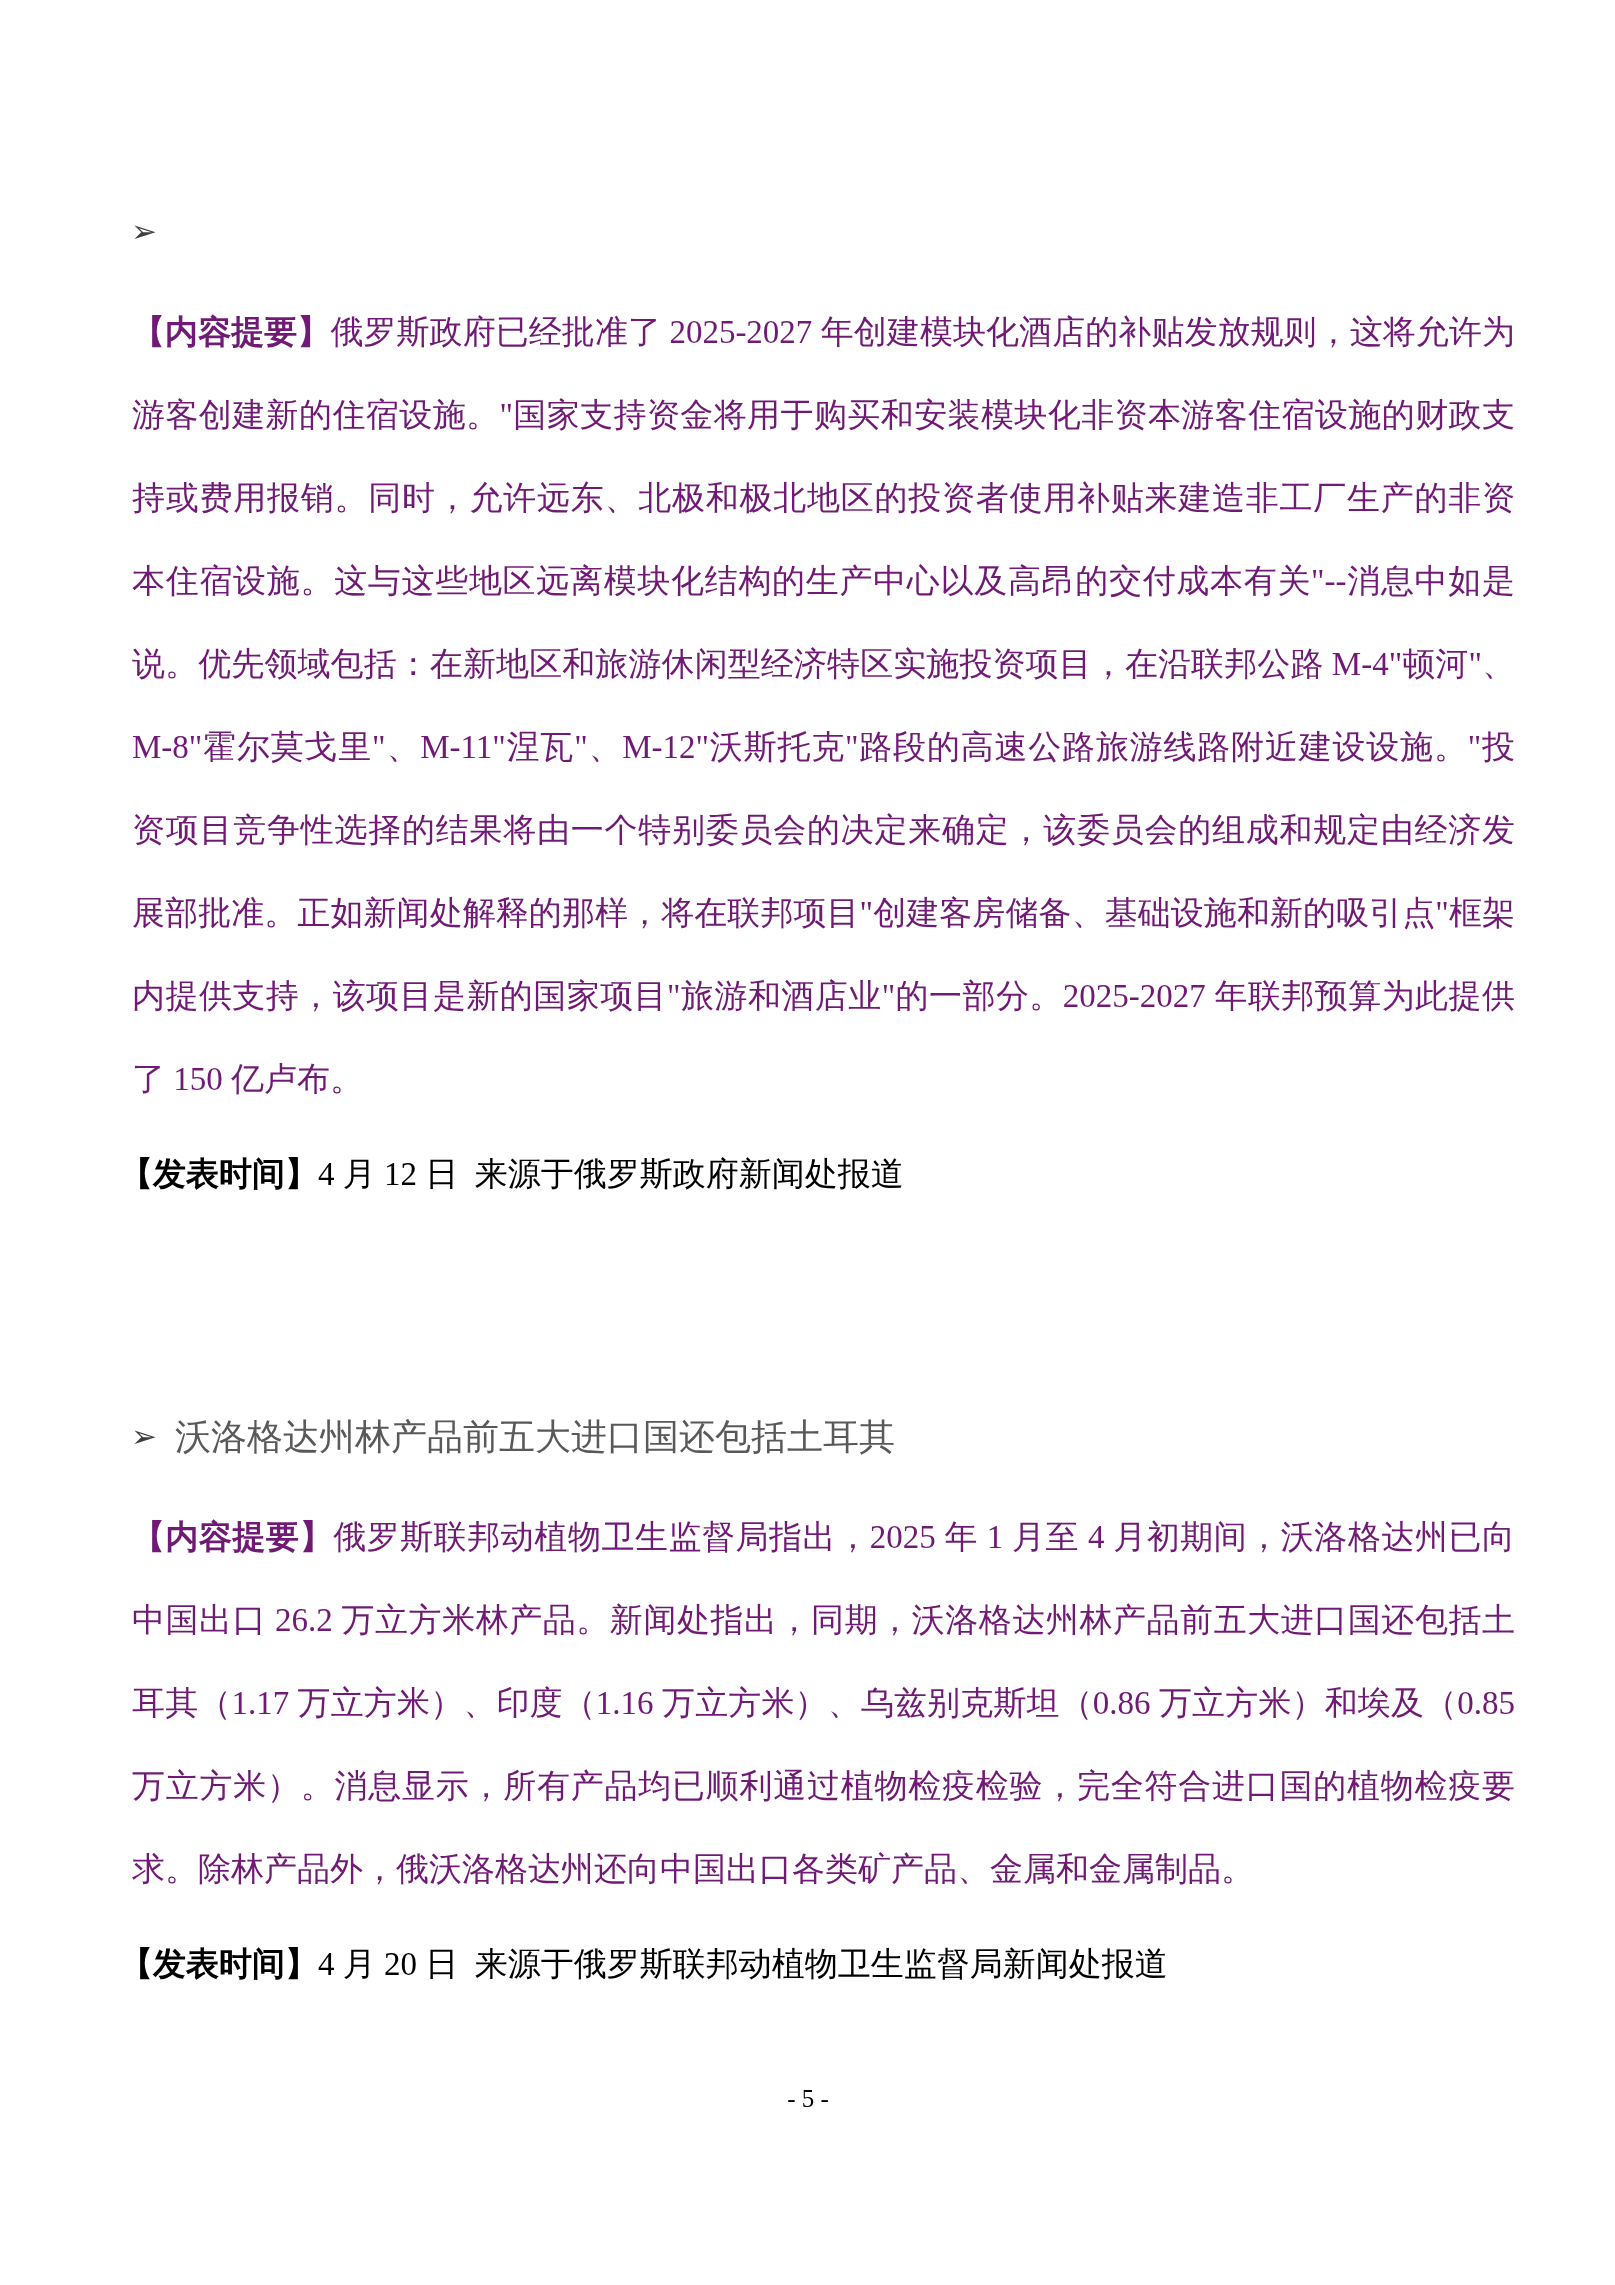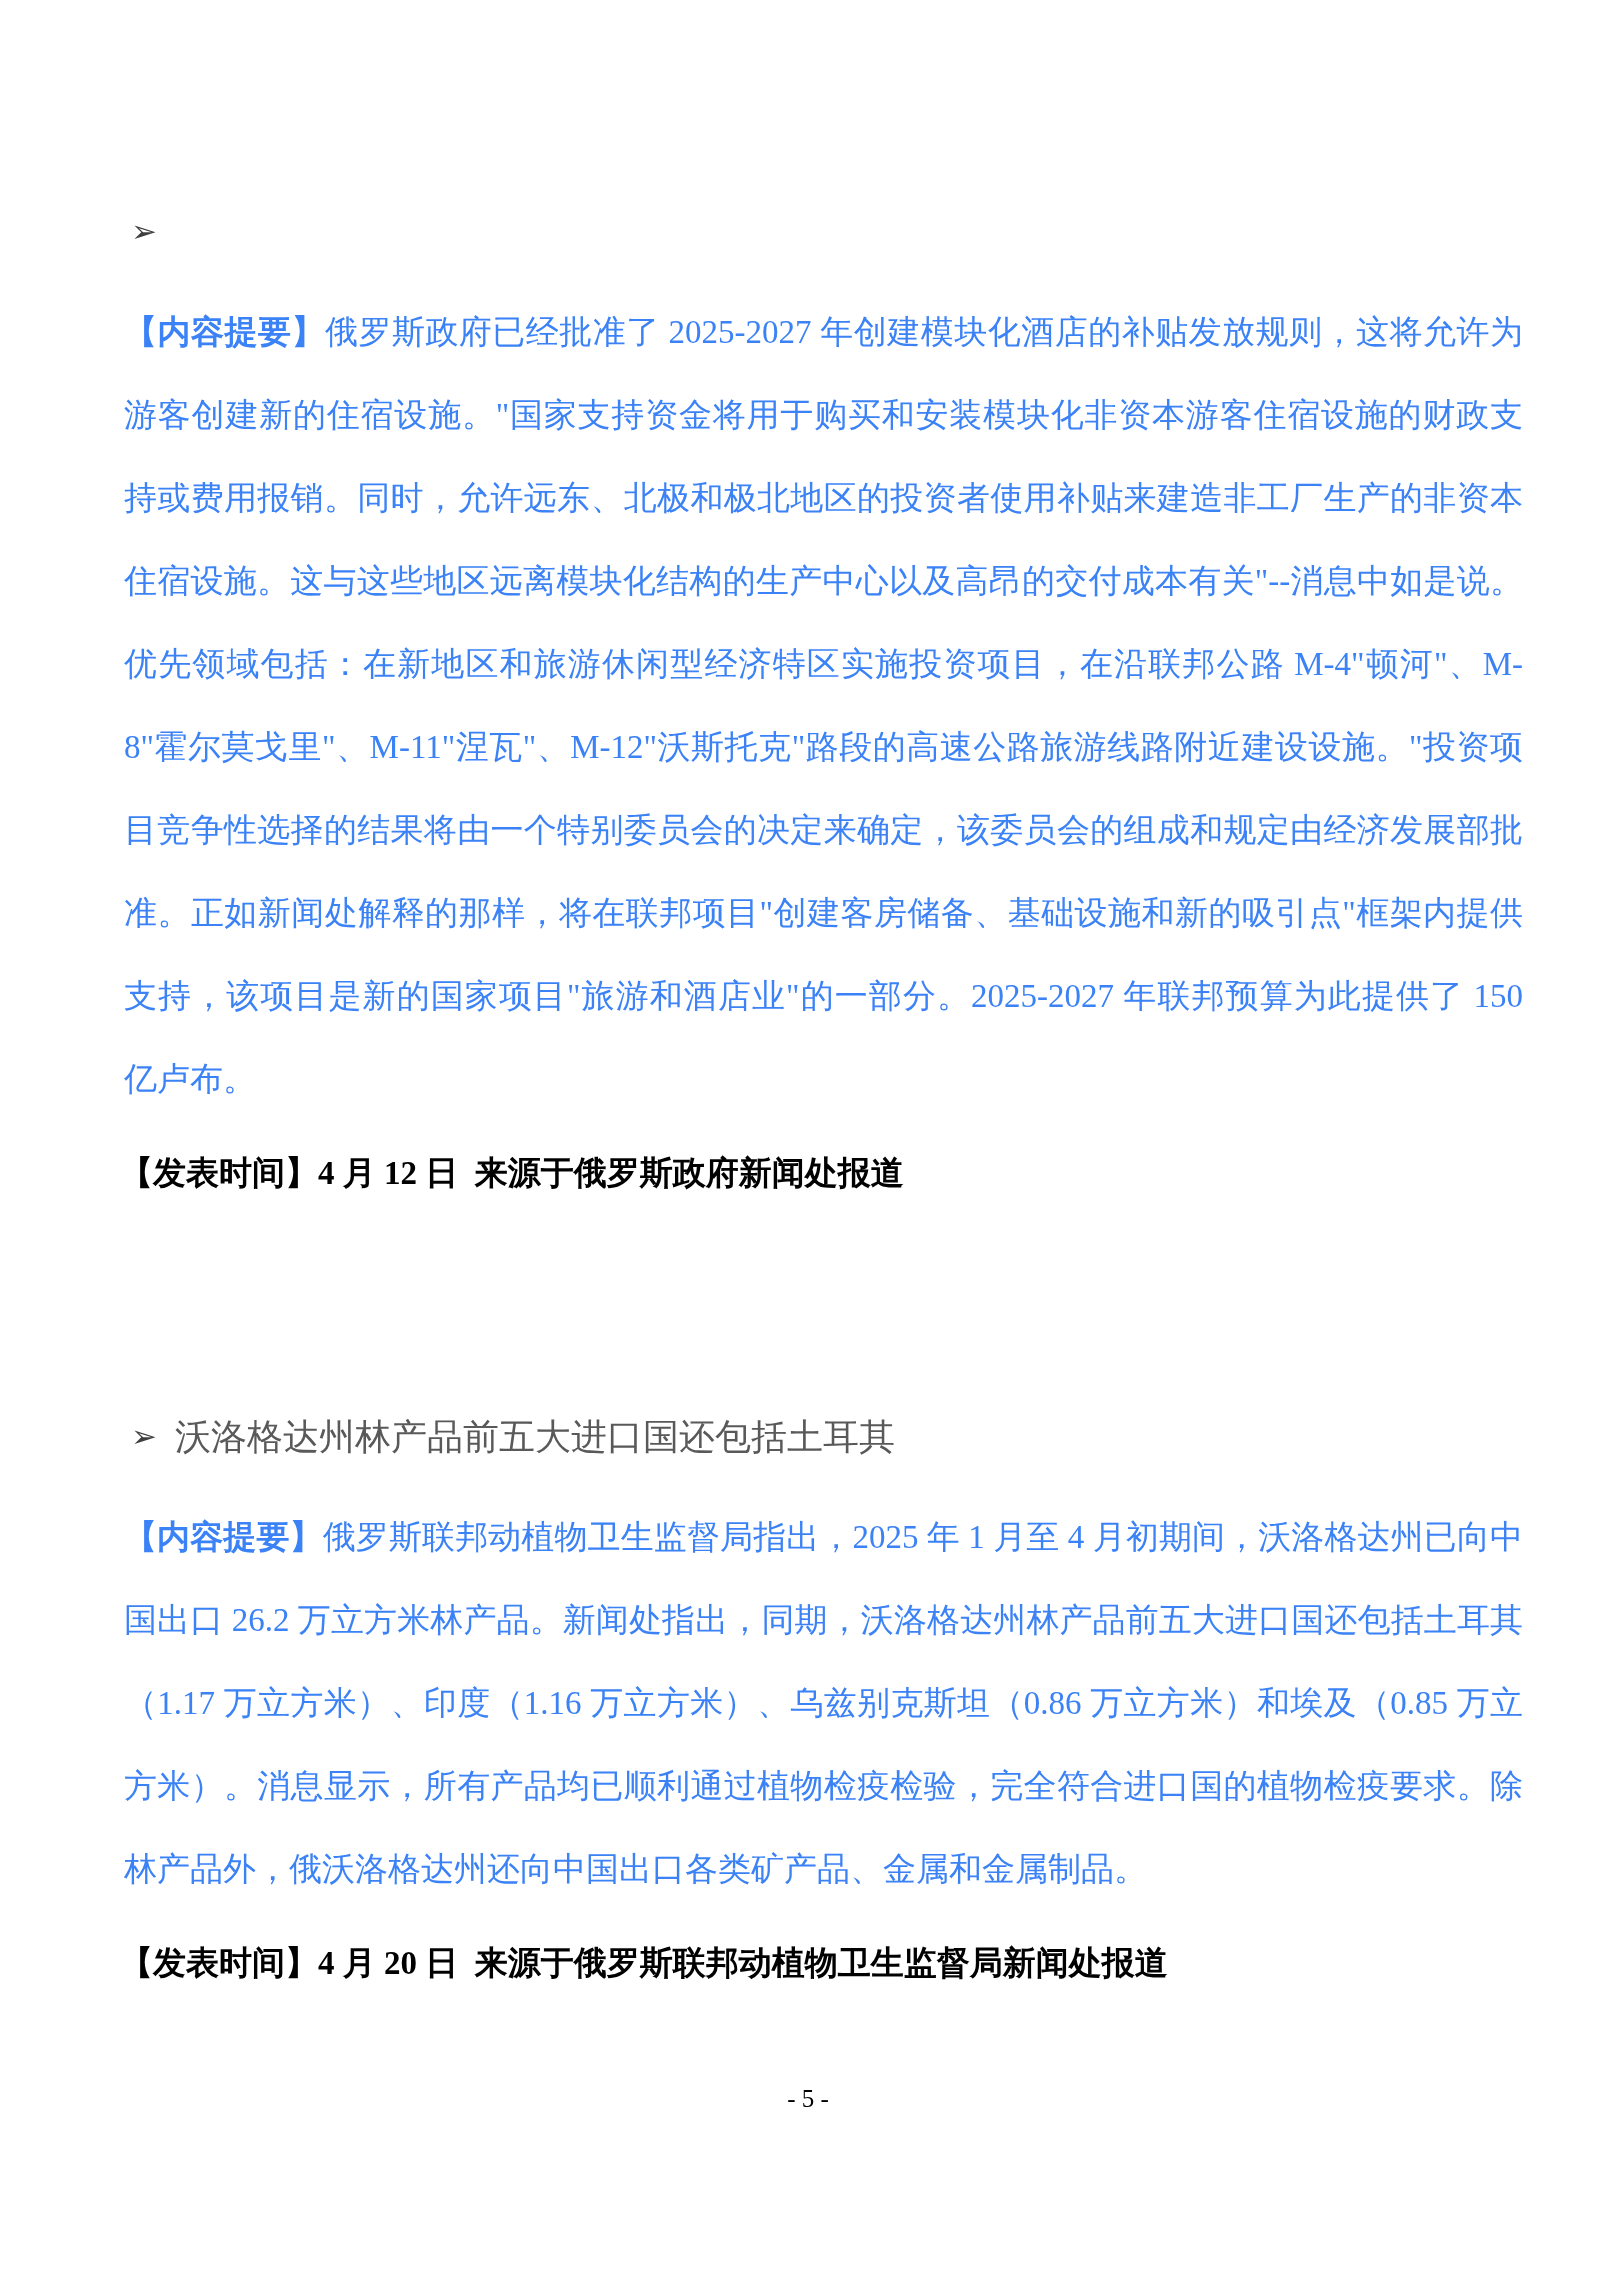--- a/index.html
+++ b/index.html
@@ -35,42 +35,41 @@
     color: #595959;
   }
   .bullet {
     color: #3f3f3f;
     font-size: 31px;
     line-height: 51px;
     margin-right: 18px;
     flex: 0 0 auto;
   }
   .para {
-    margin: 4px;
+    margin: 12px;
     font-size: 33px;
     line-height: 83px;
     text-align: justify;
-    color: #3b82f6;
+    color: #701a75;
   }
   .para .label {
     font-weight: bold;
   }
   .date-line {
     margin: 11px 0 0 0;
     font-size: 33px;
     line-height: 83px;
     text-align: left;
     color: #000000;
   }
   .date-line .label {
     font-weight: bold;
   }
   .date-line .date-text {
     white-space: pre-wrap;
-    font-weight: bold;
   }
   .footer {
     position: absolute;
     top: 2081px;
     left: 0;
     width: 100%;
     text-align: center;
     font-size: 25px;
     line-height: 36px;
     color: #000000;

